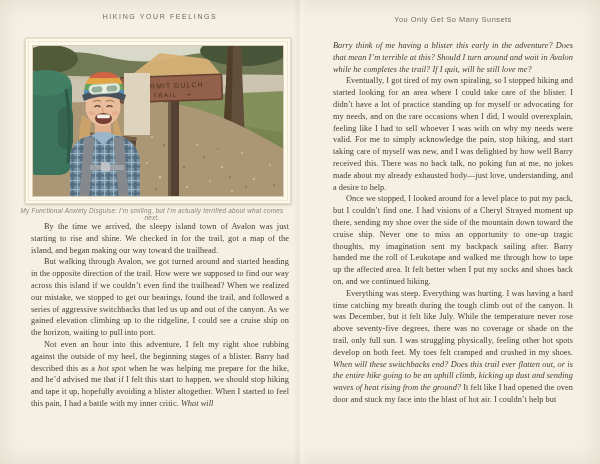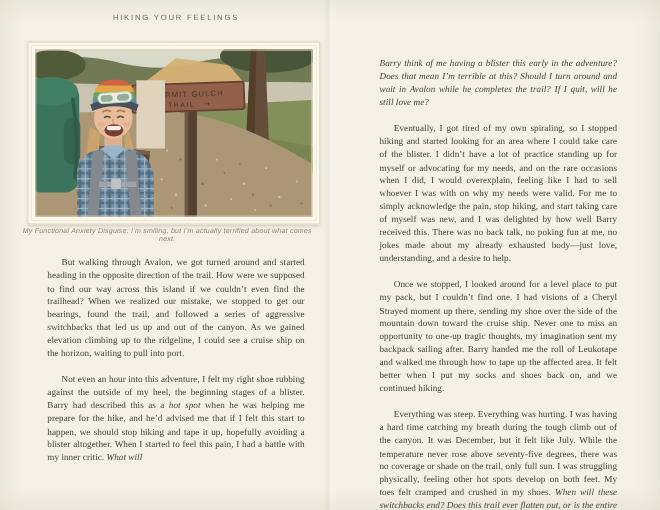--- a/index.html
+++ b/index.html
@@ -34,21 +34,21 @@
   .photo-frame svg{display:block;width:252px;height:152px;background:#c4bda9;}
   .caption{
     position:absolute;left:20px;top:207px;width:264px;text-align:center;
     font-family:"Liberation Sans", sans-serif;font-style:italic;
     font-size:6.4px;letter-spacing:.2px;color:#8b8372;
   }
   .body-text{position:absolute;color:#423e35;}
   .body-left{left:31px;top:221px;width:258px;}
   .body-right{left:33px;top:40px;width:240px;}
   .body-text p{
-    margin:12px;text-align:justify;
+    margin:0;text-align:justify;
     font-size:8.3px;line-height:11.8px;letter-spacing:.05px;
   }
   .body-text p.indent{text-indent:13px;}
   .body-text em{font-style:italic;}
   .folio{
     position:absolute;top:436px;text-align:center;
     font-family:"Liberation Sans", sans-serif;font-size:7.6px;
     letter-spacing:.6px;color:#67655d;
   }
   .folio-left{left:31px;width:258px;}
@@ -186,27 +186,29 @@
         </g>
 
         <rect width="252" height="152" fill="#f2e3c8" opacity="0.07"></rect>
         <rect x="0.5" y="0.5" width="251" height="151" fill="none" stroke="#d9cdb4" stroke-width="1"></rect>
       </svg>
     </figure>
 
     <div class="caption">My Functional Anxiety Disguise: I’m smiling, but I’m actually terrified about what comes next.</div>
 
     <div class="body-text body-left">
+        <p class="indent"><span>By the time we arrived, the sleepy island town of Avalon was just starting to rise and shine. We checked in for the trail, got a map of the island, and began making our way toward the trailhead.</span></p>
         <p class="indent"><span>But walking through Avalon, we got turned around and started heading in the opposite direction of the trail. How were we supposed to find our way across this island if we couldn’t even find the trailhead? When we realized our mistake, we stopped to get our bearings, found the trail, and followed a series of aggressive switchbacks that led us up and out of the canyon. As we gained elevation climbing up to the ridgeline, I could see a cruise ship on the horizon, waiting to pull into port.</span></p>
         <p class="indent"><span>Not even an hour into this adventure, I felt my right shoe rubbing against the outside of my heel, the beginning stages of a blister. Barry had described this as a </span><em>hot spot</em><span> when he was helping me prepare for the hike, and he’d advised me that if I felt this start to happen, we should stop hiking and tape it up, hopefully avoiding a blister altogether. When I started to feel this pain, I had a battle with my inner critic. </span><em>What will</em></p>
       </div>
 
   </div>
 
   <div class="page page-right">
+    <div class="running-head head-right">You Only Get So Many Sunsets</div>
 
     <div class="body-text body-right">
         <p class=""><em>Barry think of me having a blister this early in the adventure? Does that mean I’m terrible at this? Should I turn around and wait in Avalon while he completes the trail? If I quit, will he still love me?</em></p>
         <p class="indent"><span>Eventually, I got tired of my own spiraling, so I stopped hiking and started looking for an area where I could take care of the blister. I didn’t have a lot of practice standing up for myself or advocating for my needs, and on the rare occasions when I did, I would overexplain, feeling like I had to sell whoever I was with on why my needs were valid. For me to simply acknowledge the pain, stop hiking, and start taking care of myself was new, and I was delighted by how well Barry received this. There was no back talk, no poking fun at me, no jokes made about my already exhausted body—just love, understanding, and a desire to help.</span></p>
         <p class="indent"><span>Once we stopped, I looked around for a level place to put my pack, but I couldn’t find one. I had visions of a Cheryl Strayed moment up there, sending my shoe over the side of the mountain down toward the cruise ship. Never one to miss an opportunity to one-up tragic thoughts, my imagination sent my backpack sailing after. Barry handed me the roll of Leukotape and walked me through how to tape up the affected area. It felt better when I put my socks and shoes back on, and we continued hiking.</span></p>
         <p class="indent"><span>Everything was steep. Everything was hurting. I was having a hard time catching my breath during the tough climb out of the canyon. It was December, but it felt like July. While the temperature never rose above seventy-five degrees, there was no coverage or shade on the trail, only full sun. I was struggling physically, feeling other hot spots develop on both feet. My toes felt cramped and crushed in my shoes. </span><em>When will these switchbacks end? Does this trail ever flatten out, or is the entire hike going to be an uphill climb, kicking up dust and sending waves of heat rising from the ground?</em><span> It felt like I had opened the oven door and stuck my face into the blast of hot air. I couldn’t help but</span></p>
       </div>
 
   </div>
 

